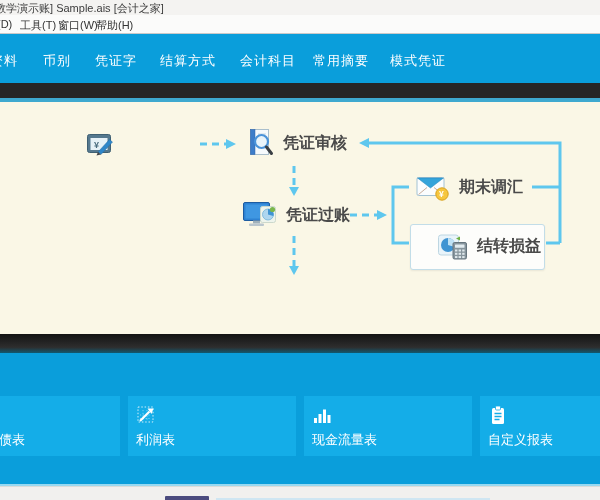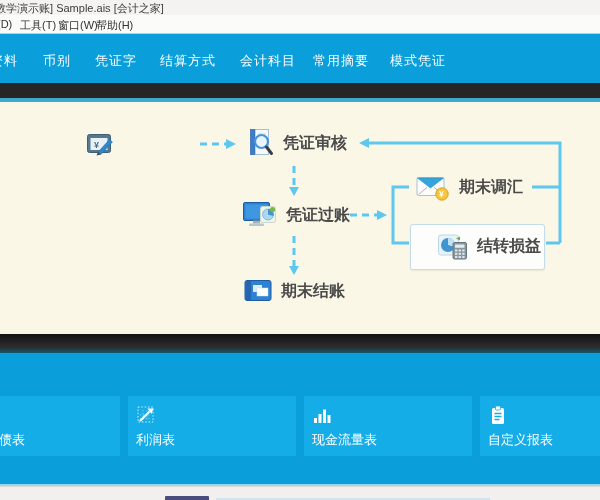--- a/index.html
+++ b/index.html
@@ -148,29 +148,20 @@
         <rect x="10" y="20.5" width="7" height="3" fill="#9fb0ba"></rect>
         <rect x="6" y="23.5" width="15" height="2.5" rx="1" fill="#bac6cd"></rect>
         <rect x="17.5" y="6.5" width="15" height="16" rx="2" fill="#eef4ec" stroke="#ccd8cc"></rect>
         <circle cx="25" cy="14.5" r="5.5" fill="#aed6ef" stroke="#74b2d8" stroke-width="0.8"></circle>
         <path d="M25 14.5 L25 9 A5.5 5.5 0 0 1 30.3 16 Z" fill="#3f94d2"></path>
         <circle cx="29.5" cy="9.5" r="2.6" fill="#7ab74b"></circle>
       </svg>
       <span class="flow-label">凭证过账</span>
     </div>
 
-    <div class="flow-node node-close">
-      <svg width="28" height="26" viewBox="0 0 28 26">
-        <rect x="1" y="2.5" width="26" height="20" rx="2" fill="#2e82d3" stroke="#1d5ca1"></rect>
-        <rect x="1.5" y="3" width="5.5" height="19" fill="#2566b4"></rect>
-        <rect x="9" y="7" width="9" height="7" fill="#dcebf6"></rect>
-        <rect x="13" y="10" width="11" height="8" fill="#ffffff" stroke="#cfdce6" stroke-width="0.5"></rect>
-      </svg>
-      <span class="flow-label">期末结账</span>
-    </div>
 
     <div class="flow-node node-fx">
       <svg width="34" height="30" viewBox="0 0 34 30">
         <rect x="1" y="5.5" width="27" height="18" rx="1.5" fill="#fbfdfe" stroke="#a3c2d4"></rect>
         <polygon points="1.5,6 14.5,16 27.5,6" fill="#35a4da" stroke="#2387bd" stroke-width="0.5"></polygon>
         <path d="M2.5 22.5 L11 15.5 M27 22.5 L18 15.5" stroke="#c9ad9a" stroke-width="1"></path>
         <circle cx="26" cy="22" r="6.2" fill="#f6c63e" stroke="#d8a21f"></circle>
         <text x="23" y="25.3" font-size="8.5" font-weight="bold" fill="#ffffff">¥</text>
       </svg>
       <span class="flow-label">期末调汇</span>

